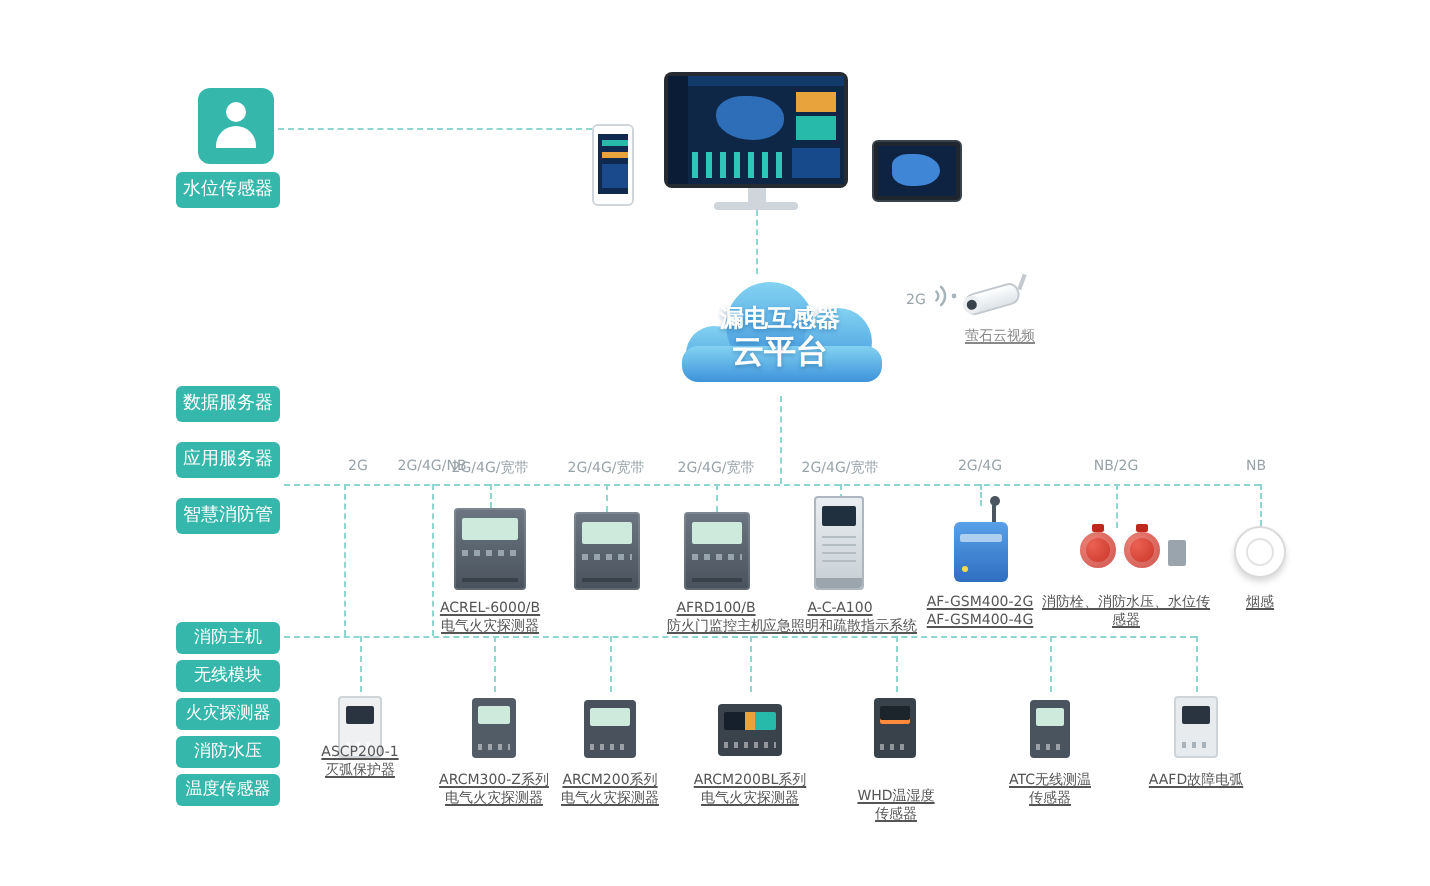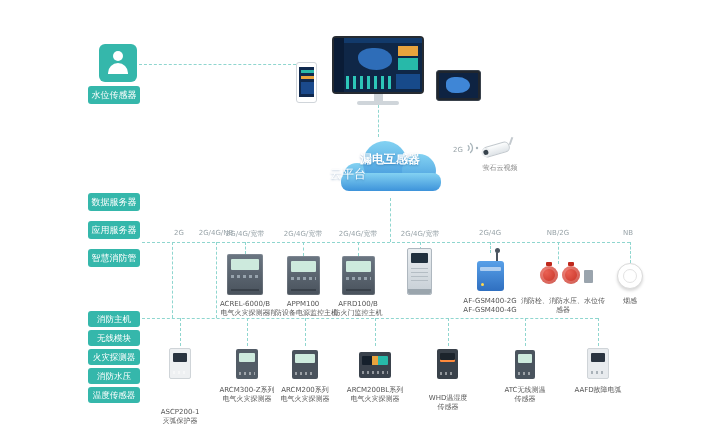--- a/index.html
+++ b/index.html
@@ -12,21 +12,21 @@
   .tag.small { height:16px; line-height:16px; font-size:8.5px; }
 
   
   .hline { position:absolute; height:0; border-top:1px dashed #8fd6cf; }
   .vline { position:absolute; width:0; border-left:1px dashed #8fd6cf; }
 
   
   .netlabel { position:absolute; font-size:7px; color:#98a3a8; transform:translateX(-50%); white-space:nowrap; }
   .devlabel { position:absolute; font-size:7px; color:#555; text-align:center;
               transform:translateX(-50%); line-height:1.35; white-space:nowrap; }
-  .devlabel span { display:block; }
+  .devlabel span { display:block;text-decoration:underline; }
   .devlabel.wrap { white-space:normal; width:88px; }
 
   
   .tpbox { position:absolute; left:99px; top:44px; width:38px; height:38px; background:#35b7ab; border-radius:6px; }
   .p-head { position:absolute; left:14px; top:7px; width:10px; height:10px; border-radius:50%; background:#fff; }
   .p-body { position:absolute; left:9px; top:19px; width:20px; height:11px; border-radius:10px 10px 0 0; background:#fff; }
 
   
   .monitor { position:absolute; left:332px; top:36px; width:92px; height:58px; background:#262b31; border-radius:4px; }
   .mscreen { position:absolute; left:2px; top:2px; right:2px; bottom:2px; background:#0f2747; overflow:hidden; }
@@ -34,22 +34,22 @@
   .mbase  { position:absolute; left:357px; top:101px; width:42px; height:4px; background:#cfd5da; border-radius:2px; }
   .phone { position:absolute; left:296px; top:62px; width:21px; height:41px; background:#fff; border:1px solid #d0d5da; border-radius:3px; }
   .pscreen { position:absolute; left:2px; top:4px; right:2px; bottom:5px; background:#10294e; }
   .tablet { position:absolute; left:436px; top:70px; width:45px; height:31px; background:#20262e; border:1px solid #3a424c; border-radius:3px; }
   .tscreen { position:absolute; left:2px; top:2px; right:2px; bottom:2px; background:#0e2342; overflow:hidden; }
 
   
   .cloud-svg { position:absolute; left:327px; top:137px; }
   .cloud-t1 { position:absolute; left:330px; top:151px; width:120px; text-align:center; color:#fff;
               font-size:12px; font-weight:bold; text-shadow:0 1px 2px rgba(0,60,120,.35); }
-  .cloud-t2 { position:absolute; left:330px; top:166px; width:120px; text-align:left; color:#fff;
-              font-size:12px; font-weight:normal; text-shadow:0 1px 2px rgba(0,60,120,.35); }
+  .cloud-t2 { position:absolute; left:330px; top:166px; width:120px; text-align:center; color:#fff;
+              font-size:16px; font-weight:bold; text-shadow:0 1px 2px rgba(0,60,120,.35); }
 
   
   .camera { position:absolute; left:478px; top:140px; width:40px; height:22px; }
   .cam-body { position:absolute; left:4px; top:4px; width:28px; height:11px; border-radius:5px;
               background:linear-gradient(#fdfefe,#dfe4e8); border:1px solid #c3c9ce; transform:rotate(-16deg); }
   .cam-lens { position:absolute; left:-2px; top:0px; width:9px; height:9px; border-radius:50%;
               background:#37424c; border:2px solid #eceff1; }
   .cam-mount { position:absolute; right:6px; top:-3px; width:2px; height:8px; background:#c3c9ce; transform:rotate(20deg); }
   .wifi { position:absolute; }
 
@@ -228,27 +228,27 @@
   </div>
   <div class="minisensor" style="left:584px;top:270px"></div>
   <div class="smoke" style="left:617px;top:263px">
     <div class="ring"></div>
   </div>
 
   <div class="devlabel" style="left:245px;top:300px">
     <span>ACREL-6000/B</span>
     <span>电气火灾探测器</span>
   </div>
-  <div class="devlabel" style="left:303px;top:300px">
-    <span>APPM100</span>
-    <span>消防设备电源监控主机</span>
-  </div>
   <div class="devlabel" style="left:358px;top:300px">
     <span>AFRD100/B</span>
     <span>防火门监控主机</span>
+  </div>
+  <div class="devlabel" style="left:420px;top:300px">
+    <span>A-C-A100</span>
+    <span>应急照明和疏散指示系统</span>
   </div>
   <div class="devlabel" style="left:490px;top:297px">
     <span>AF-GSM400-2G</span>
     <span>AF-GSM400-4G</span>
   </div>
   <div class="devlabel wrap" style="left:563px;top:297px">
     <span>消防栓、消防水压、水位传感器</span>
   </div>
   <div class="devlabel" style="left:630px;top:297px">
     <span>烟感</span>
@@ -282,21 +282,21 @@
   </div>
   <div class="meter" style="left:515px;top:350px;width:20px;height:29px;background:#4a545e">
     <div class="mscr" style="background:#cdeadd"></div>
     <div class="mdots"></div>
   </div>
   <div class="meter" style="left:587px;top:348px;width:22px;height:31px;background:#e8ebee;border:1px solid #cfd4d8">
     <div class="mscr" style="background:#2a3440"></div>
     <div class="mdots" style="background:repeating-linear-gradient(90deg,#aab2b9 0 2px,transparent 2px 5px)"></div>
   </div>
 
-  <div class="devlabel" style="left:180px;top:408px">
+  <div class="devlabel" style="left:180px;top:372px">
     <span>ASCP200-1</span>
     <span>灭弧保护器</span>
   </div>
   <div class="devlabel" style="left:247px;top:386px">
     <span>ARCM300-Z系列</span>
     <span>电气火灾探测器</span>
   </div>
   <div class="devlabel" style="left:305px;top:386px">
     <span>ARCM200系列</span>
     <span>电气火灾探测器</span>

